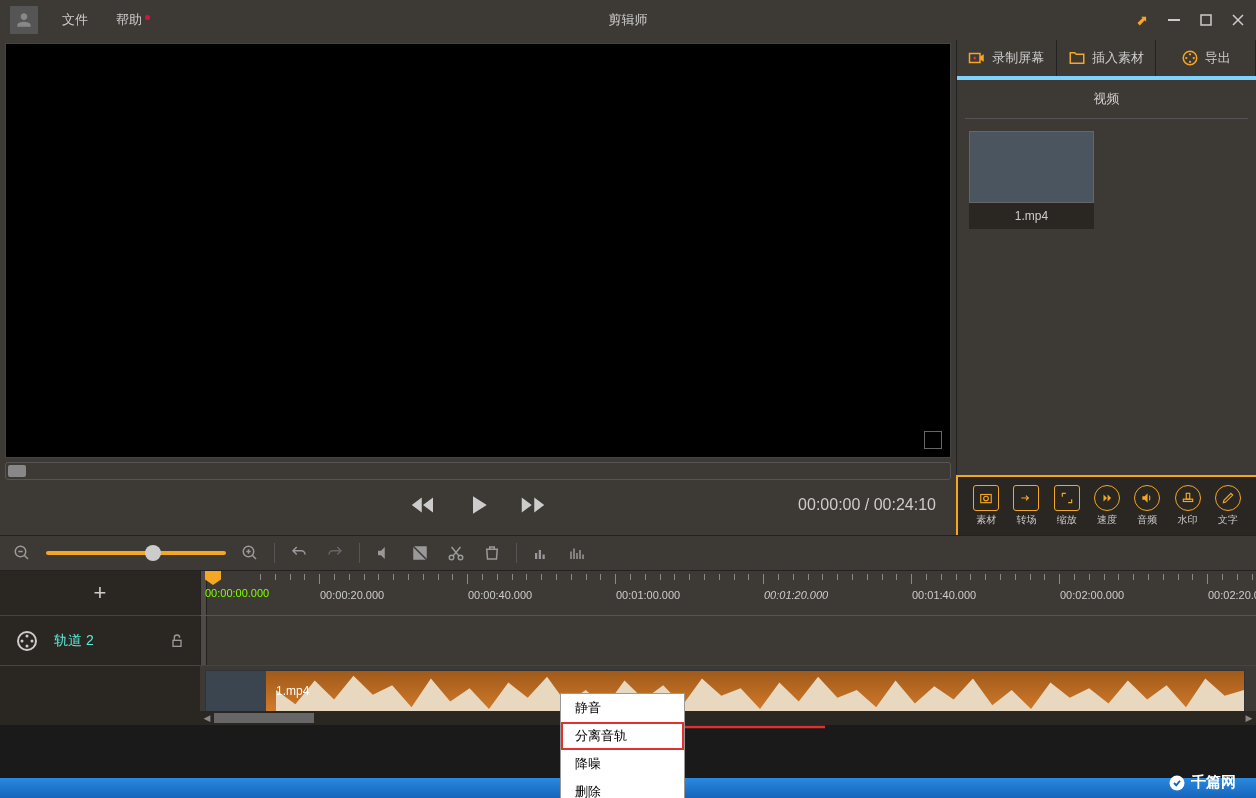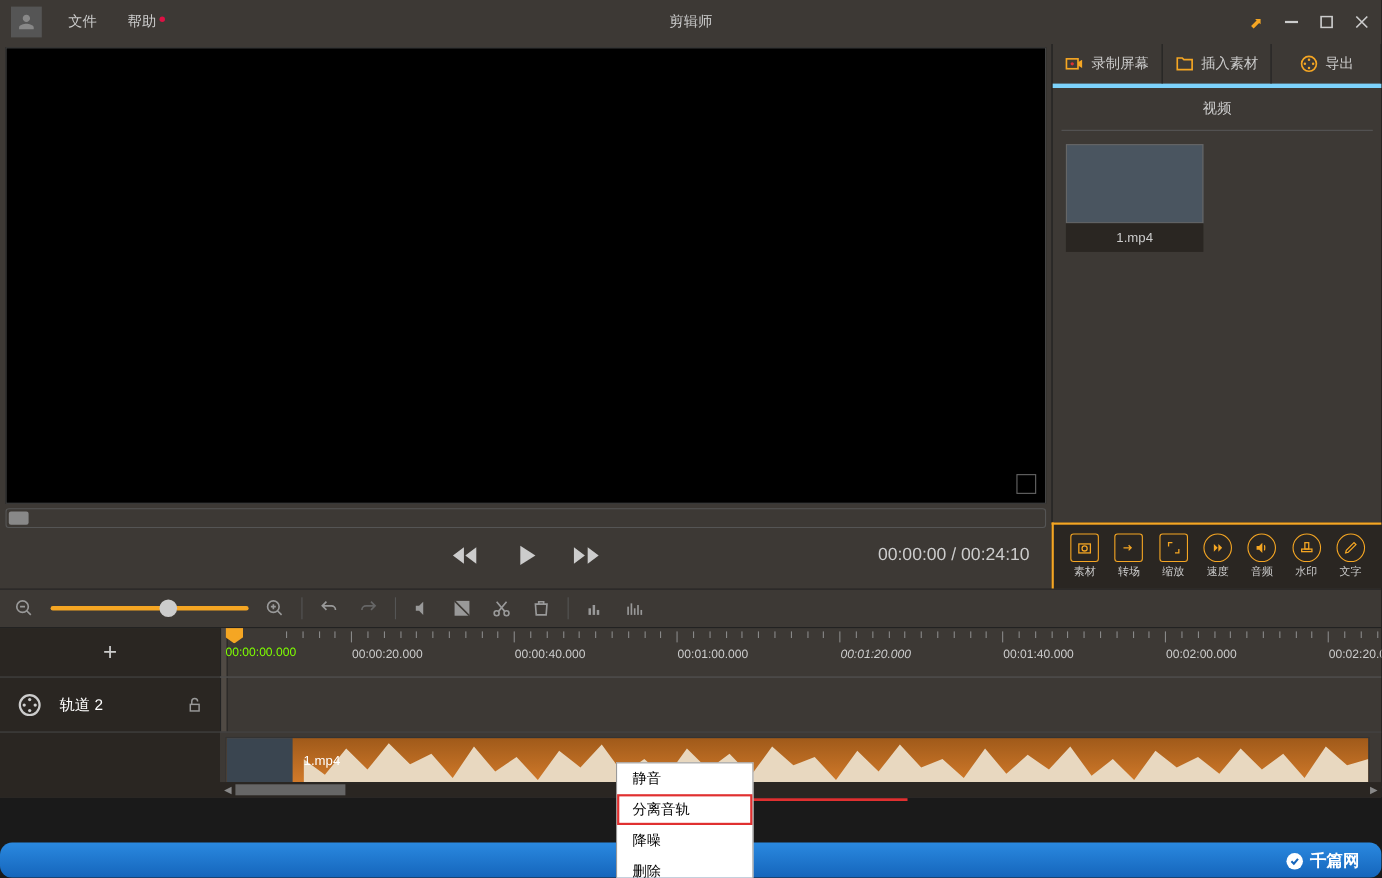--- a/index.html
+++ b/index.html
@@ -53,21 +53,21 @@
 .zoom-thumb { position: absolute; left: 55%; top: -6px; width: 16px; height: 16px; background: #ccc; border-radius: 50%; }
 .divider { width: 1px; height: 20px; background: #555; }
 
 
 .timeline { height: 155px; background: #3d3935; display: flex; border-top: 1px solid #222; }
 .track-headers { width: 200px; background: #2a2622; }
 .track-header { height: 50px; display: flex; align-items: center; padding: 0 15px; border-bottom: 1px solid #444; position: relative; }
 .track-header.first { height: 45px; justify-content: center; }
 .plus-icon { color: #ccc; font-size: 22px; }
 .track-icon { width: 24px; height: 24px; margin-right: 15px; }
-.track-name { color: #ffffff; font-size: 14px; flex: 1; }
+.track-name { color: #5eead4; font-size: 14px; flex: 1; }
 .lock-icon { width: 16px; height: 16px; }
 .handle-bar { position: absolute; right: -7px; top: 0; width: 7px; height: 100%; background: #504a44; border-left: 1px solid #222; border-right: 1px solid #222; }
 
 .track-area { flex: 1; position: relative; overflow: hidden; }
 .ruler { height: 45px; position: relative; color: #ccc; font-size: 11px; border-bottom: 1px solid #555; }
 .ruler-mark { position: absolute; top: 18px; }
 .ruler-tick { position: absolute; top: 3px; width: 1px; height: 6px; background: #888; }
 .playhead { position: absolute; left: 5px; top: 0; color: #7fff00; font-size: 11px; z-index: 5; }
 .playhead-marker { width: 16px; height: 14px; background: #f5a623; margin-bottom: 2px; clip-path: polygon(0 0, 100% 0, 100% 60%, 50% 100%, 0 60%); }
 .track-row { height: 50px; border-bottom: 1px solid #444; position: relative; }
@@ -83,21 +83,21 @@
 
 
 .context-menu { position: absolute; left: 560px; top: 693px; width: 125px; background: #fff; border: 1px solid #999; z-index: 100; font-size: 13px; }
 .ctx-item { padding: 5px 14px; cursor: pointer; }
 .ctx-item.highlighted { outline: 2px solid #e03030; outline-offset: -2px; }
 
 
 .arrow-annotation { position: absolute; left: 660px; top: 717px; z-index: 99; }
 
 
-.taskbar { position: absolute; bottom: 0; left: 0; right: 0; height: 32px; background: linear-gradient(#2a89e0, #1565bb); border-radius: 11px; }
+.taskbar { position: absolute; bottom: 0; left: 0; right: 0; height: 20px; background: linear-gradient(#2a89e0, #1565bb); }
 .watermark { position: absolute; right: 20px; bottom: 6px; color: #fff; font-size: 15px; font-weight: bold; display: flex; align-items: center; gap: 5px; }
 </style>
 </head>
 <body>
 
 <div class="titlebar">
   <div class="avatar">
     <svg viewBox="0 0 24 24">
         <path d="M12 12c2.2 0 4-1.8 4-4s-1.8-4-4-4-4 1.8-4 4 1.8 4 4 4zm0 2c-2.7 0-8 1.3-8 4v2h16v-2c0-2.7-5.3-4-8-4z"></path>
       </svg>

